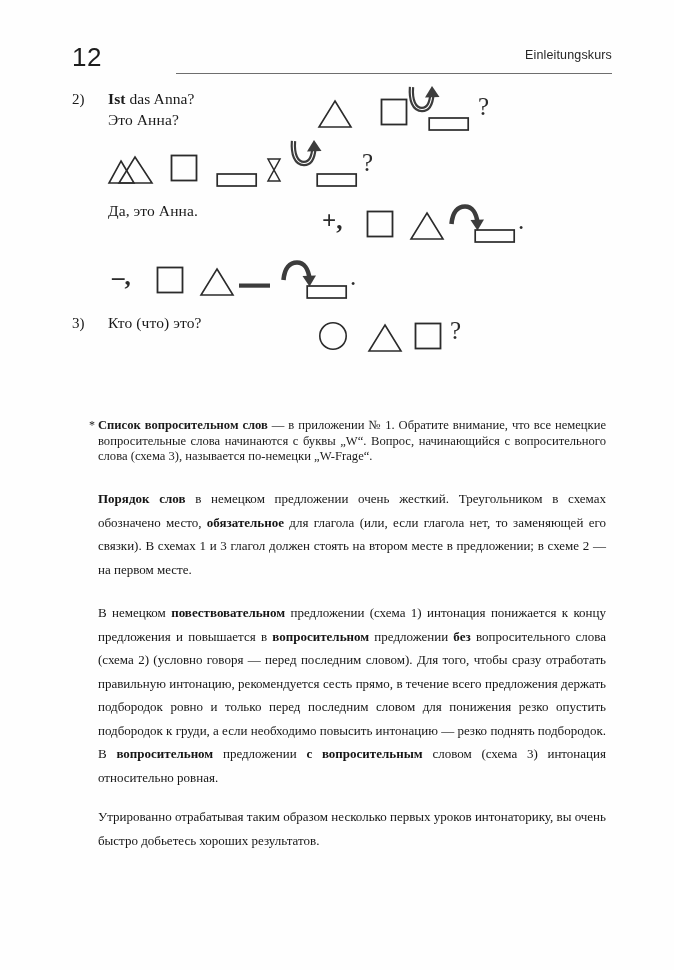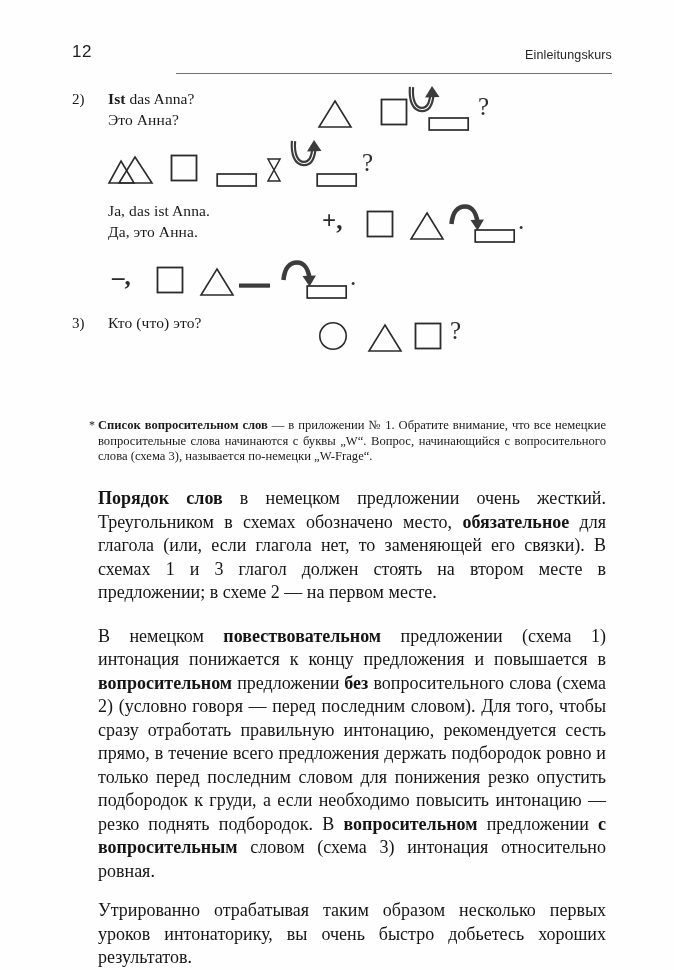--- a/index.html
+++ b/index.html
@@ -28,21 +28,21 @@
     left: 72px;
     top: 42px;
     width: 540px;
     height: 38px;
   }
   .folio {
     position: absolute;
     left: 0;
     top: 0;
     font-family: "Liberation Sans", "DejaVu Sans", sans-serif;
-    font-size: 17px;
+    font-size: 26px;
     letter-spacing: 0.5px;
     color: #1d1d1d;
   }
   .running-head {
     position: absolute;
     right: 0;
     top: 6px;
     font-family: "Liberation Sans", "DejaVu Sans", sans-serif;
     font-size: 12.5px;
     color: #262626;
@@ -116,21 +116,21 @@
   .footnote b { font-weight: bold; }
 
   
   .body-text {
     position: absolute;
     left: 98px;
     top: 487px;
     width: 508px;
   }
   .para {
-    font-size: 18px;
+    font-size: 13px;
     line-height: 23.5px;
     text-align: justify;
     text-justify: inter-word;
     margin: 0 0 20px 0;
     color: #151515;
   }
   .para.tight { margin-bottom: 16px; }
   .para b { font-weight: bold; }
 </style>
 </head>
@@ -216,21 +216,20 @@
                 <rect x="1.2" y="16" width="39" height="12" fill="none" stroke="#2b2b2b" stroke-width="1.7"></rect>
               </svg>
             </div>
             <div style="position:absolute;left:254px;top:4px;font-family:'Liberation Serif',serif;font-size:25px;font-weight:normal;color:#2b2b2b;line-height:30px;">?</div>
           </div>
         </div>
       </div>
       <div class="ex-row">
         <div class="ex-num"></div>
         <div class="ex-text">
-          <div class="de">Ja, das ist Anna.</div>
           <div class="ru">Да, это Анна.</div>
         </div>
         <div class="ex-sym">
           <div style="position:relative;height:48px;">
             <div style="position:absolute;left:4px;top:6px;font-family:'Liberation Serif',serif;font-size:25px;font-weight:bold;color:#2b2b2b;line-height:30px;">+,</div>
             <div style="position:absolute;left:48px;top:9px;">
               <svg width="28" height="30" viewBox="0 0 28 30">
                 <rect x="1.5" y="2.5" width="25" height="25" fill="none" stroke="#2b2b2b" stroke-width="1.8"></rect>
               </svg>
             </div>

